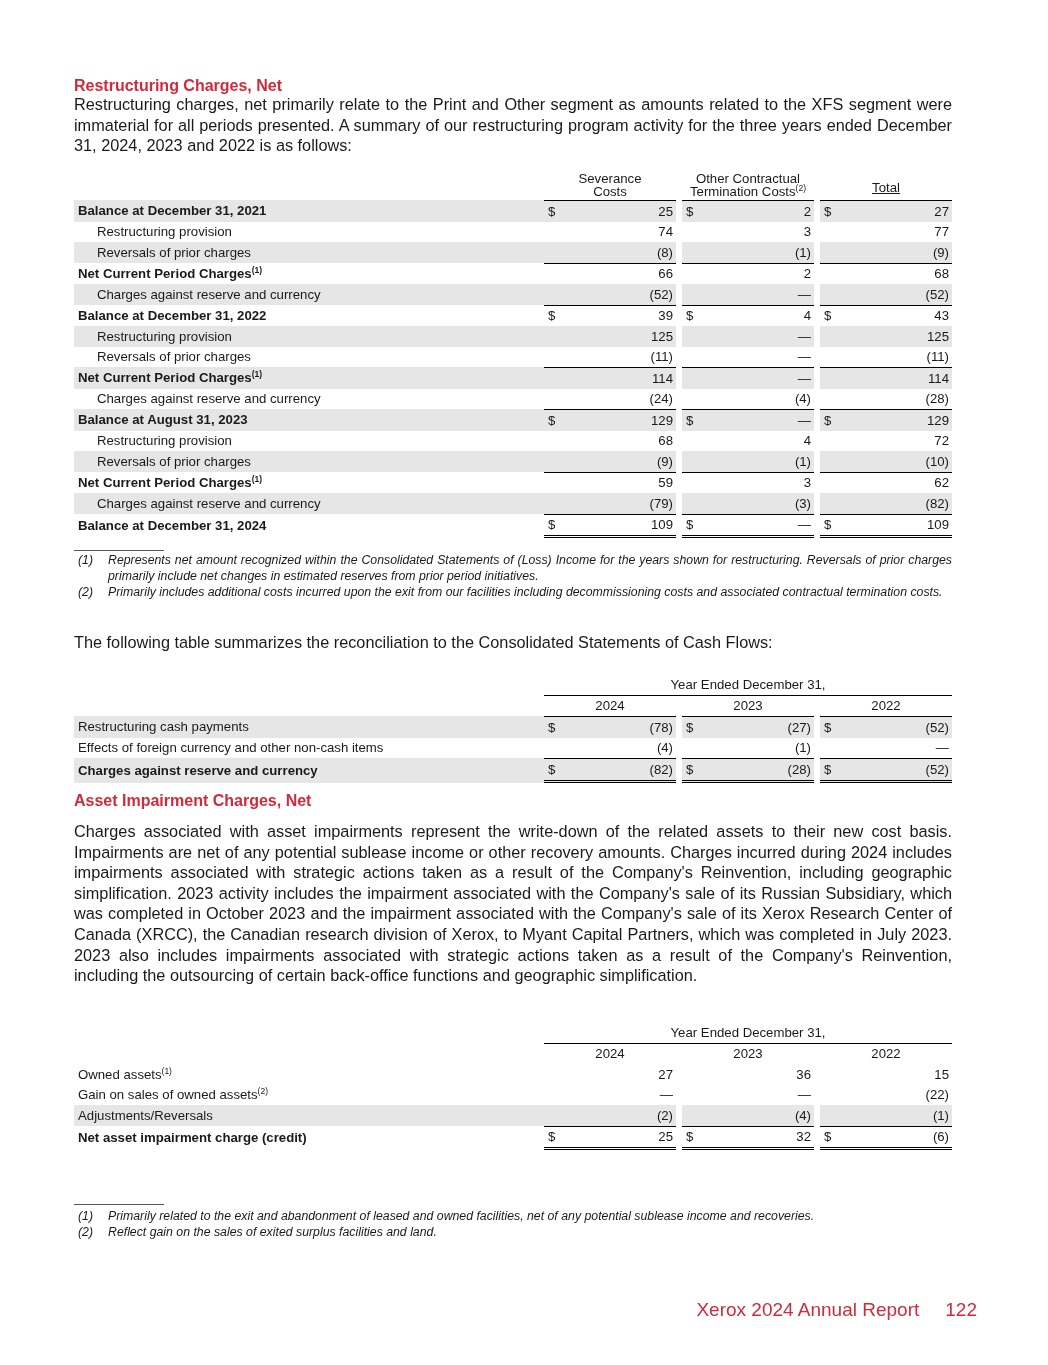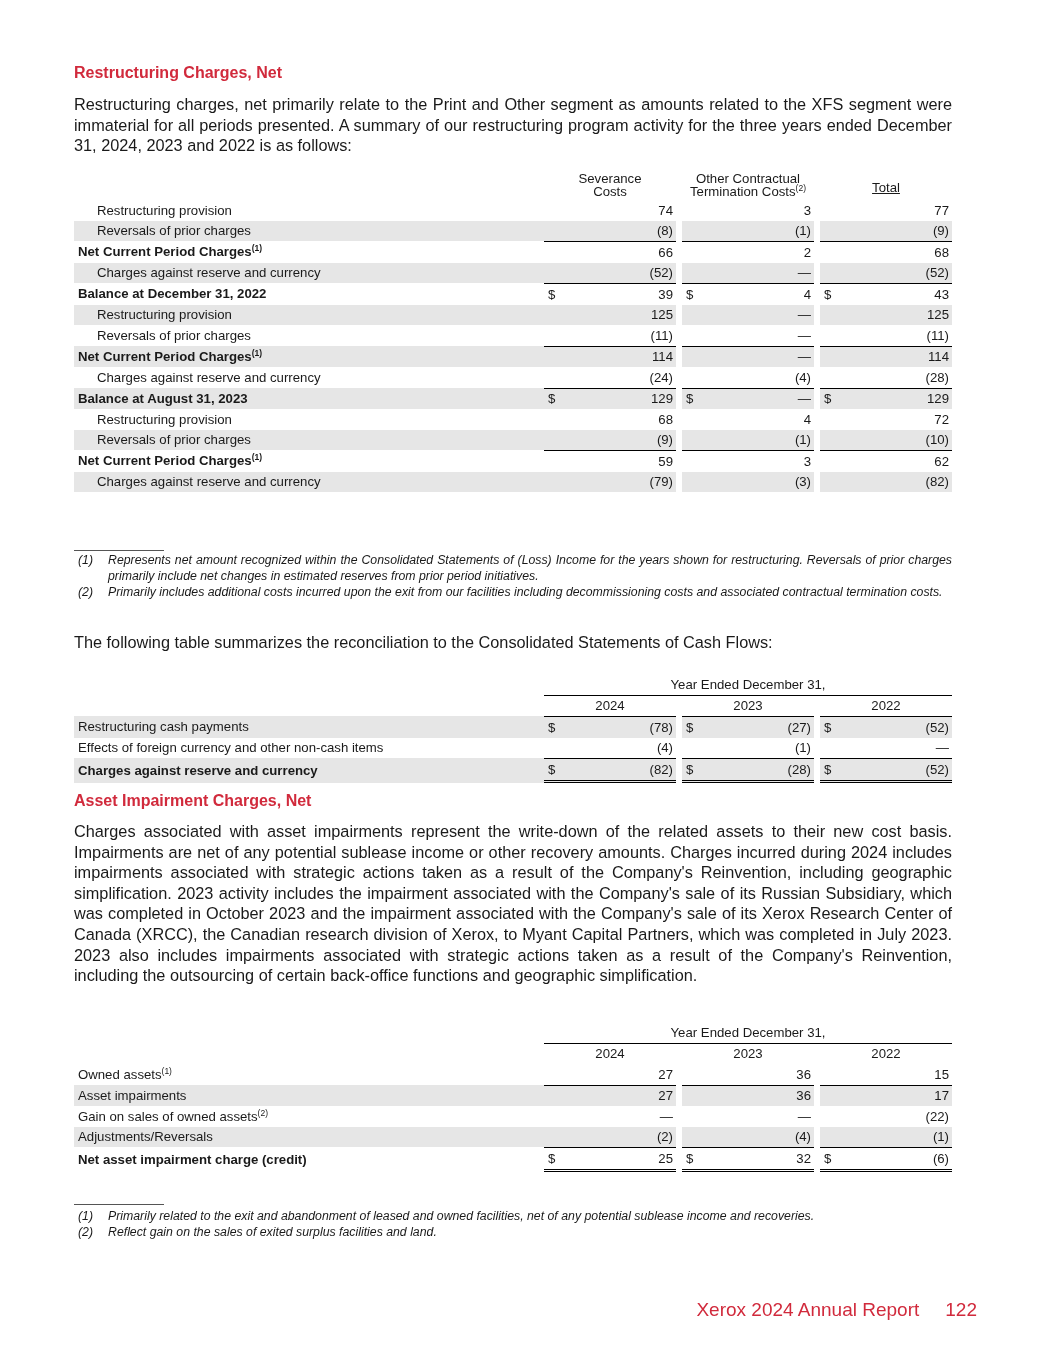--- a/index.html
+++ b/index.html
@@ -29,21 +29,21 @@
   .foot .fn .tx { flex: 1; text-align: justify; }
   .foot-rule { position: absolute; left: 0; width: 90px; border-top: 1px solid #555; }
   .pagefoot { position: absolute; right: 71px; top: 1299px; color: #d12a3c; font-size: 19px; }
   .pagefoot span.pn { margin-left: 26px; }
 </style>
 </head>
 <body>
 
 <div class="page">
 
-  <h2 class="heading" style="top:63px">Restructuring Charges, Net</h2>
+  <h2 class="heading" style="top:76px">Restructuring Charges, Net</h2>
   <p class="para" style="top:94px">Restructuring charges, net primarily relate to the Print and Other segment as amounts related to the XFS segment were immaterial for all periods presented. A summary of our restructuring program activity for the three years ended December 31, 2024, 2023 and 2022 is as follows:</p>
 
   <table class="fin" style="top:170px">
     <tbody>
         <tr>
       <td style="height:30px"></td>
       <td class="num colhead" style="vertical-align:bottom;padding-bottom:2px;">
         <div>Severance</div>
         <div>Costs</div>
       </td>
@@ -52,20 +52,43 @@
         <div>Other Contractual</div>
         <div><span>Termination Costs</span><sup>(2)</sup></div>
       </td>
       <td class="gap"></td>
       <td class="num colhead" style="vertical-align:bottom;padding-bottom:6px;text-decoration:underline;">
         <div>Total</div>
       </td>
     </tr>
     </tbody>
       <tbody id="restructuring-body">
+        <tr class="stripe">
+          <td class="lbl bold"><span>Balance at December 31, 2021</span></td>
+          <td class="num topline">
+            <div class="cell">
+              <span class="dol">$</span>
+              <span class="val">25</span>
+            </div>
+          </td>
+          <td class="gap"></td>
+          <td class="num topline">
+            <div class="cell">
+              <span class="dol">$</span>
+              <span class="val">2</span>
+            </div>
+          </td>
+          <td class="gap"></td>
+          <td class="num topline">
+            <div class="cell">
+              <span class="dol">$</span>
+              <span class="val">27</span>
+            </div>
+          </td>
+        </tr>
         <tr>
           <td class="lbl ind"><span>Restructuring provision</span></td>
           <td class="num">
             <div class="cell">
               <span class="dol"></span>
               <span class="val">74</span>
             </div>
           </td>
           <td class="gap"></td>
           <td class="num">
@@ -371,20 +394,43 @@
             <div class="cell">
               <span class="dol"></span>
               <span class="val">(3)</span>
             </div>
           </td>
           <td class="gap"></td>
           <td class="num">
             <div class="cell">
               <span class="dol"></span>
               <span class="val">(82)</span>
+            </div>
+          </td>
+        </tr>
+        <tr>
+          <td class="lbl bold"><span>Balance at December 31, 2024</span></td>
+          <td class="num topline dbl">
+            <div class="cell">
+              <span class="dol">$</span>
+              <span class="val">109</span>
+            </div>
+          </td>
+          <td class="gap"></td>
+          <td class="num topline dbl">
+            <div class="cell">
+              <span class="dol">$</span>
+              <span class="val">—</span>
+            </div>
+          </td>
+          <td class="gap"></td>
+          <td class="num topline dbl">
+            <div class="cell">
+              <span class="dol">$</span>
+              <span class="val">109</span>
             </div>
           </td>
         </tr>
       </tbody>
   </table>
 
   <div class="foot-rule" style="top:550px"></div>
   <div class="foot" style="top:552px" id="restructuring-footnotes">
       <div class="fn">
         <span class="mk">(1)</span>
@@ -521,43 +567,20 @@
             </div>
           </td>
           <td class="gap"></td>
           <td class="num">
             <div class="cell">
               <span class="dol"></span>
               <span class="val">15</span>
             </div>
           </td>
         </tr>
-        <tr class="stripe">
-          <td class="lbl"><span>Asset impairments</span></td>
-          <td class="num topline">
-            <div class="cell">
-              <span class="dol"></span>
-              <span class="val">27</span>
-            </div>
-          </td>
-          <td class="gap"></td>
-          <td class="num topline">
-            <div class="cell">
-              <span class="dol"></span>
-              <span class="val">36</span>
-            </div>
-          </td>
-          <td class="gap"></td>
-          <td class="num topline">
-            <div class="cell">
-              <span class="dol"></span>
-              <span class="val">17</span>
-            </div>
-          </td>
-        </tr>
         <tr>
           <td class="lbl"><span>Gain on sales of owned assets</span><sup>(2)</sup></td>
           <td class="num">
             <div class="cell">
               <span class="dol"></span>
               <span class="val">—</span>
             </div>
           </td>
           <td class="gap"></td>
           <td class="num">

